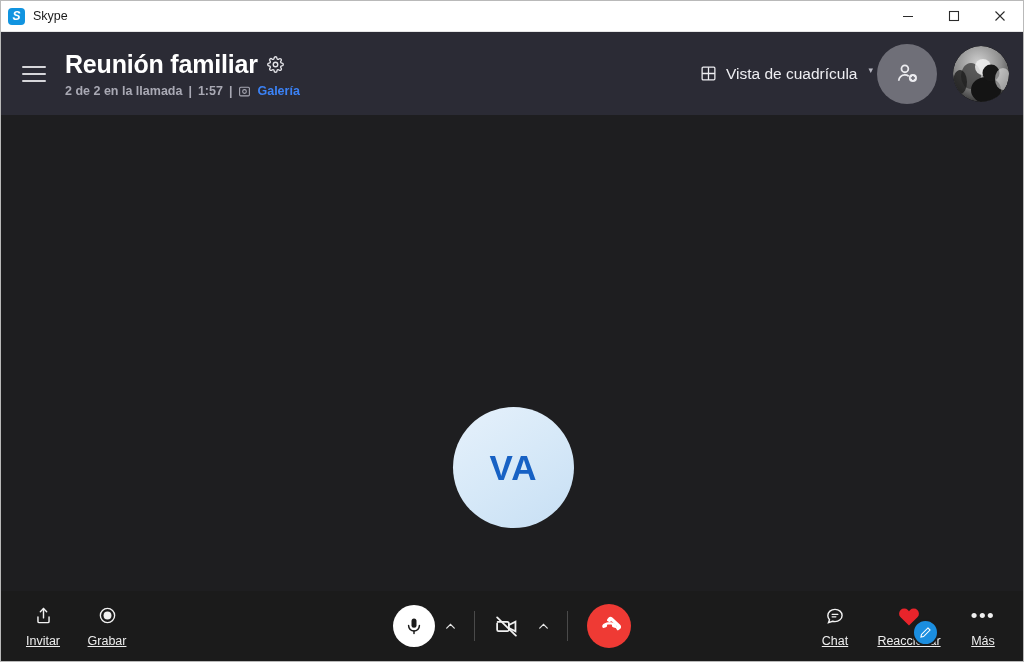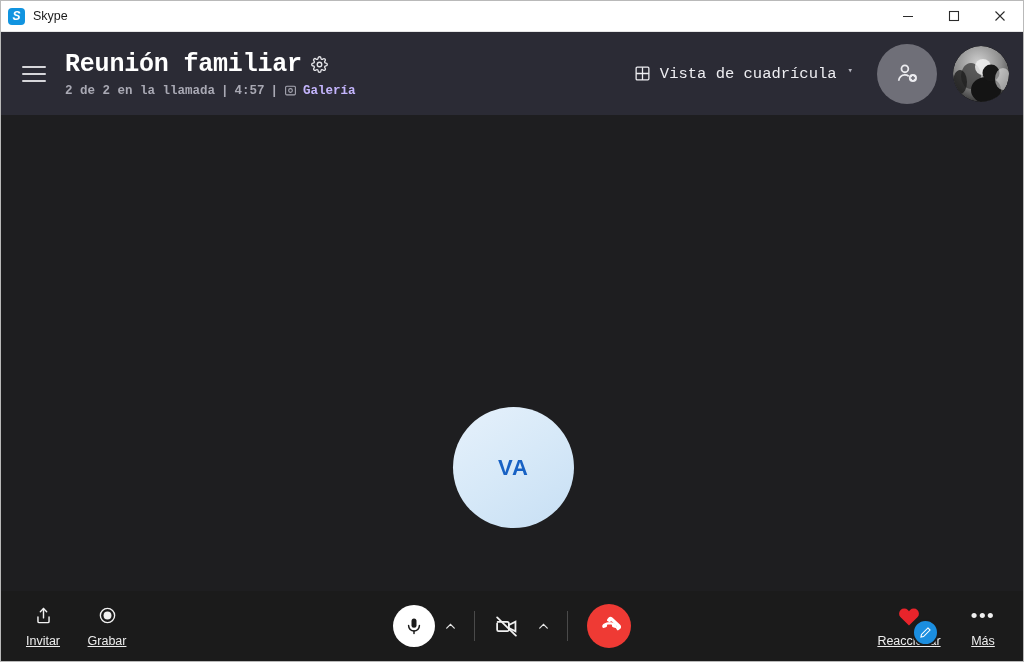--- a/index.html
+++ b/index.html
@@ -40,43 +40,42 @@
     color: #2b2b2b;
   }
   .win-btn svg { display: block; }
 
   
   .header {
     height: 83px; flex: 0 0 83px;
     background: #2b2b35;
     display: flex; align-items: center;
     padding: 0 14px 0 16px;
-    font-family: Liberation Mono, monospace;
   }
   .burger {
     width: 34px; height: 34px; margin-right: 14px;
     display: flex; flex-direction: column; justify-content: center;
     align-items: center; gap: 5px;
   }
   .burger i { display: block; width: 24px; height: 2px; background: #d6d6da; border-radius: 1px; }
   .title-block { display: flex; flex-direction: column; gap: 5px; }
   .title-row { display: flex; align-items: center; gap: 9px; }
   .meet-title {
     font-size: 25px; font-weight: bold; color: #ffffff; letter-spacing: -0.2px;
   }
   .gear { color: #e4e4e8; display: flex; }
   .sub-row {
-    display: flex; align-items: flex-start; gap: 6px;
+    display: flex; align-items: flex-end; gap: 6px;
     font-size: 12.5px; font-weight: bold; color: #a9a9b4;
   }
-  .sub-row .gal { color: #c4b5fd; }
+  .sub-row .gal { color: #3b82f6; }
   .hdr-spacer { flex: 1; }
   .view-pill {
     display: flex; gap: 9px;
-    color: #eeeef2; font-size: 15.5px; margin-right: 24px;
+    color: #eeeef2; font-size: 15.5px; margin-right: 4px;
   }
   .grid-ico { display: flex; }
   .caret { color: #b5b5bf; font-size: 9px; margin-left: 2px; }
   .addppl {
     width: 60px; height: 60px; border-radius: 50%;
     background: #6f6f78;
     display: flex; align-items: center; justify-content: center;
     color: #ececf0; margin-right: 16px;
   }
   .avatar-photo {
@@ -86,21 +85,21 @@
   }
   .avatar-photo svg { display: block; }
 
   
   .stage { flex: 1; position: relative; background: #1e1e20; overflow: hidden; }
   .big-avatar {
     position: absolute; left: 452px; top: 292px;
     width: 121px; height: 121px; border-radius: 50%;
     background: linear-gradient(145deg, #e6f1fb 0%, #d7e9f8 48%, #c7dff4 100%);
     display: flex; align-items: center; justify-content: center;
-    font-size: 22px; font-weight: bold; color: #1761c4; letter-spacing: 1px;
+    font-size: 35px; font-weight: bold; color: #1761c4; letter-spacing: 1px;
   }
 
   
   .toolbar {
     height: 70px; flex: 0 0 70px;
     background: #1b1b1b;
     position: relative;
     display: flex; align-items: center;
   }
   .tool-group { display: flex; align-items: center; height: 100%; }
@@ -191,21 +190,21 @@
         <span class="gear">
           <svg width="17" height="17" viewBox="0 0 24 24" fill="none" stroke="#e4e4e8" stroke-width="1.9">
             <circle cx="12" cy="12" r="3.2"></circle>
             <path d="M19.4 15a1.65 1.65 0 0 0 .33 1.82l.06.06a2 2 0 1 1-2.83 2.83l-.06-.06a1.65 1.65 0 0 0-1.82-.33 1.65 1.65 0 0 0-1 1.51V21a2 2 0 1 1-4 0v-.09A1.65 1.65 0 0 0 9 19.4a1.65 1.65 0 0 0-1.82.33l-.06.06a2 2 0 1 1-2.83-2.83l.06-.06A1.65 1.65 0 0 0 4.6 15a1.65 1.65 0 0 0-1.51-1H3a2 2 0 1 1 0-4h.09A1.65 1.65 0 0 0 4.6 9a1.65 1.65 0 0 0-.33-1.82l-.06-.06a2 2 0 1 1 2.83-2.83l.06.06A1.65 1.65 0 0 0 9 4.6a1.65 1.65 0 0 0 1-1.51V3a2 2 0 1 1 4 0v.09a1.65 1.65 0 0 0 1 1.51 1.65 1.65 0 0 0 1.82-.33l.06-.06a2 2 0 1 1 2.83 2.83l-.06.06A1.65 1.65 0 0 0 19.4 9v0a1.65 1.65 0 0 0 1.51 1H21a2 2 0 1 1 0 4h-.09a1.65 1.65 0 0 0-1.51 1z"></path>
           </svg>
         </span>
       </div>
       <div class="sub-row">
         <span>2 de 2 en la llamada</span>
         <span>|</span>
-        <span>4:57</span>
+        <span>1:57</span>
         <span>|</span>
         <span style="display:flex">
           <svg width="13" height="13" viewBox="0 0 24 24" fill="none" stroke="#a9a9b4" stroke-width="2">
             <rect x="3" y="4" width="18" height="16" rx="2"></rect>
             <circle cx="12" cy="12" r="3.4"></circle>
           </svg>
         </span>
         <span class="gal">Galería</span>
       </div>
     </div>
@@ -324,20 +323,29 @@
           <g transform="rotate(133 12 12)">
             <path d="M5.2 2.4c1 0 2 .2 2.9.5.5.2.8.7.7 1.2l-.5 2.3c-.1.5-.5.8-1 .8-1 0-1.5.4-1.5 1.2v6.8c0 .8.5 1.2 1.5 1.2.5 0 .9.3 1 .8l.5 2.3c.1.5-.2 1-.7 1.2-.9.3-1.9.5-2.9.5C3.4 21.2 2 19.8 2 18V5.6c0-1.8 1.4-3.2 3.2-3.2z" transform="scale(0.9) translate(1.5,0)"></path>
           </g>
           <path d="M12 7.5c-4.2 0-7.6 2-7.6 4.1 0 .7.2 1.3.6 1.6.4.3 1 .3 1.8.1l1.5-.4c.7-.2 1.1-.7 1.1-1.3v-.9c0-.4.3-.7.8-.8a14 14 0 0 1 3.6 0c.5.1.8.4.8.8v.9c0 .6.4 1.1 1.1 1.3l1.5.4c.8.2 1.4.2 1.8-.1.4-.3.6-.9.6-1.6 0-2.1-3.4-4.1-7.6-4.1z"></path>
         </svg>
       </div>
     </div>
 
     <div class="tool-group tool-right">
 
+      <div class="tool-btn">
+        <span class="ico">
+          <svg width="20" height="20" viewBox="0 0 24 24" fill="none" stroke="#f2f2f2" stroke-width="1.7" stroke-linecap="round">
+            <path d="M20.5 11.3c0 4.1-3.8 7.4-8.5 7.4-1 0-2-.2-2.9-.4L4.2 20l1.2-3.5a7 7 0 0 1-2-4.7C3.4 7.2 7.2 4 12 4s8.5 3.3 8.5 7.3z"></path>
+            <path d="M8.6 10h6.8M8.6 13h4.4"></path>
+          </svg>
+        </span>
+        <span class="lbl">Chat</span>
+      </div>
 
       <div class="tool-btn tb-react">
         <span class="ico">
           <svg width="24" height="22" viewBox="0 0 24 22">
             <path d="M12 20.4 3.6 12.3a5 5 0 0 1 0-7.2 5.2 5.2 0 0 1 7.3 0l1.1 1.1 1.1-1.1a5.2 5.2 0 0 1 7.3 0 5 5 0 0 1 0 7.2z" fill="#e9242b"></path>
           </svg>
         </span>
         <span class="lbl">Reaccionar</span>
         <span class="pencil-badge">
           <svg width="13" height="13" viewBox="0 0 24 24" fill="none" stroke="#ffffff" stroke-width="2" stroke-linecap="round">

